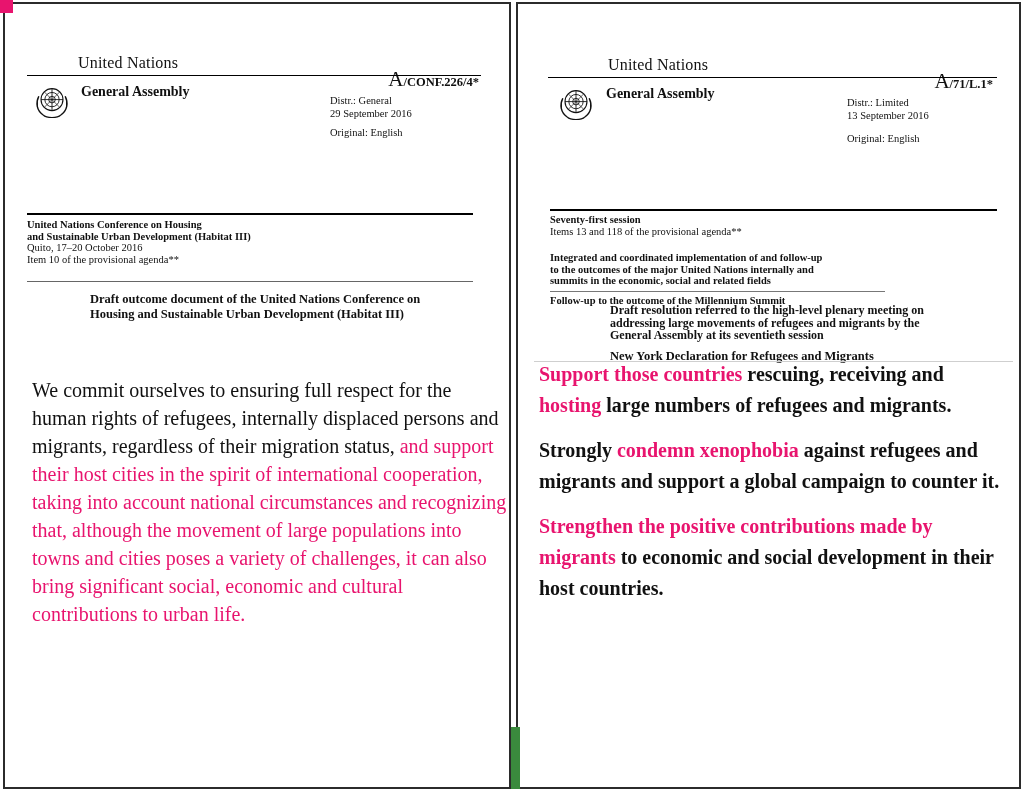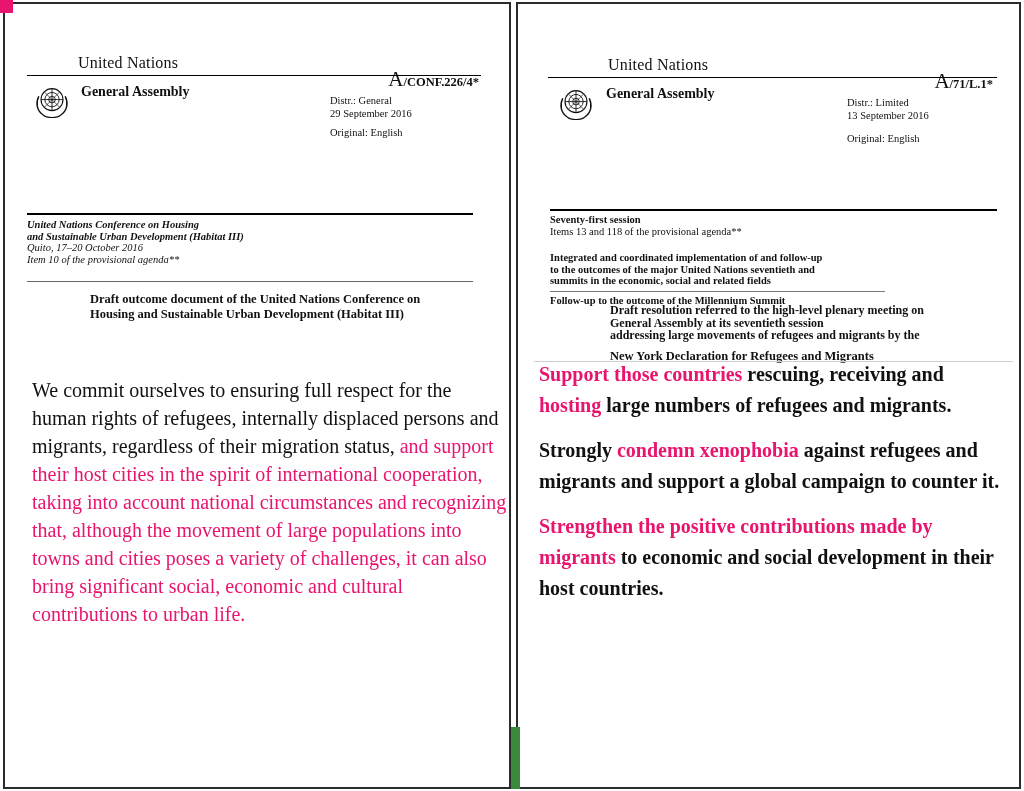--- a/index.html
+++ b/index.html
@@ -46,21 +46,21 @@
   .panel-left  .distr { left:325px; top:90px; }
   .panel-right .distr { left:329px; top:92px; }
   .panel-left  .distr .orig { margin-top:6px; }
   .panel-right .distr .orig { margin-top:10px; }
 
   .rule-mid { position:absolute; border-top:2px solid #000; }
   .panel-left  .rule-mid { left:22px; right:36px; top:209px; }
   .panel-right .rule-mid { left:32px; right:22px; top:205px; }
 
   .session { position:absolute; font-size:10.5px; line-height:11.5px; }
-  .panel-left  .session { left:22px; top:215px; width:340px;font-style:italic; }
+  .panel-left  .session { left:22px; top:215px; width:340px; }
   .panel-right .session { left:32px; top:210px; width:335px; }
   .session .b { font-weight:bold; }
   .session .gap-top { margin-top:15px; }
   .session .mini-rule { border-top:1px solid #777; margin:4px 0 3px 0; width:100%; }
 
   .rule-thin { position:absolute; border-top:1px solid #666; }
   .panel-left .rule-thin { left:22px; right:36px; top:277px; }
 
   .doc-title { position:absolute; font-weight:bold; }
   .panel-left  .doc-title { left:85px; top:288px; font-size:12.5px; line-height:15px; }
@@ -177,30 +177,30 @@
       <div>13 September 2016</div>
       <div class="orig">Original: English</div>
     </div>
 
     <div class="rule-mid"></div>
 
     <div class="session">
       <div class="b">Seventy-first session</div>
       <div>Items 13 and 118 of the provisional agenda**</div>
       <div class="b gap-top">Integrated and coordinated implementation of and follow-up</div>
-      <div class="b">to the outcomes of the major United Nations seventieth and</div>
+      <div class="b">to the outcomes of the major United Nations internally and</div>
       <div class="b">summits in the economic, social and related fields</div>
       <div class="mini-rule"></div>
       <div class="b">Follow-up to the outcome of the Millennium Summit</div>
     </div>
 
     <div class="doc-title">
       <div>Draft resolution referred to the high-level plenary meeting on</div>
+      <div>addressing large movements of refugees and migrants by the</div>
       <div>General Assembly at its seventieth session</div>
-      <div>addressing large movements of refugees and migrants by the</div>
     </div>
 
     <div class="declaration">New York Declaration for Refugees and Migrants</div>
 
     <div class="rule-light"></div>
 
     <div class="body-text">
       <p>
         <span class="pink">Support those countries</span><span class="blk"> rescuing, receiving and </span><span class="pink">hosting</span><span class="blk"> large numbers of refugees and migrants.</span>
       </p>

